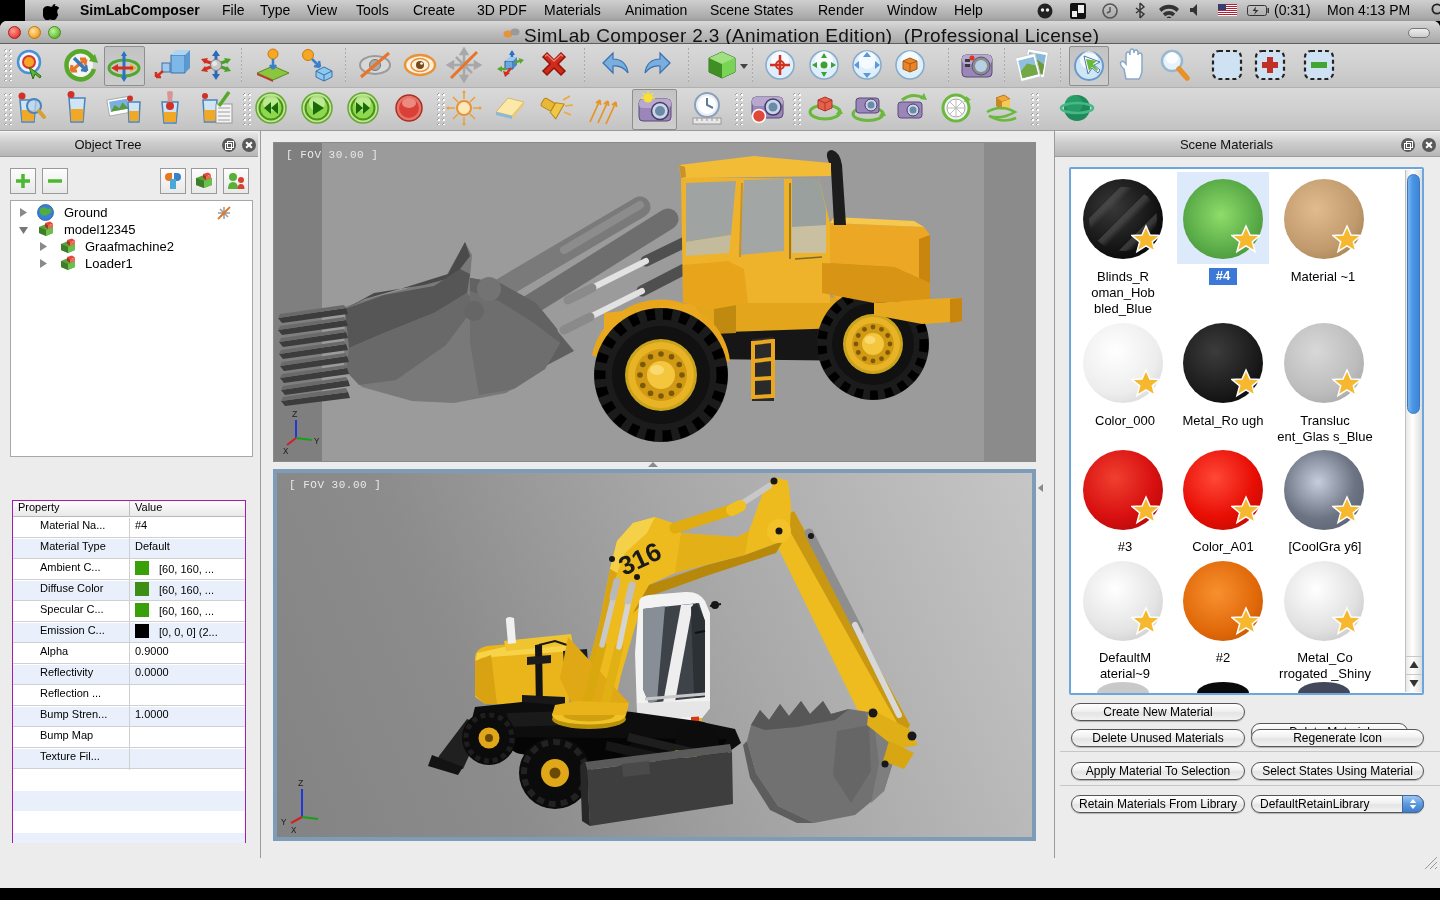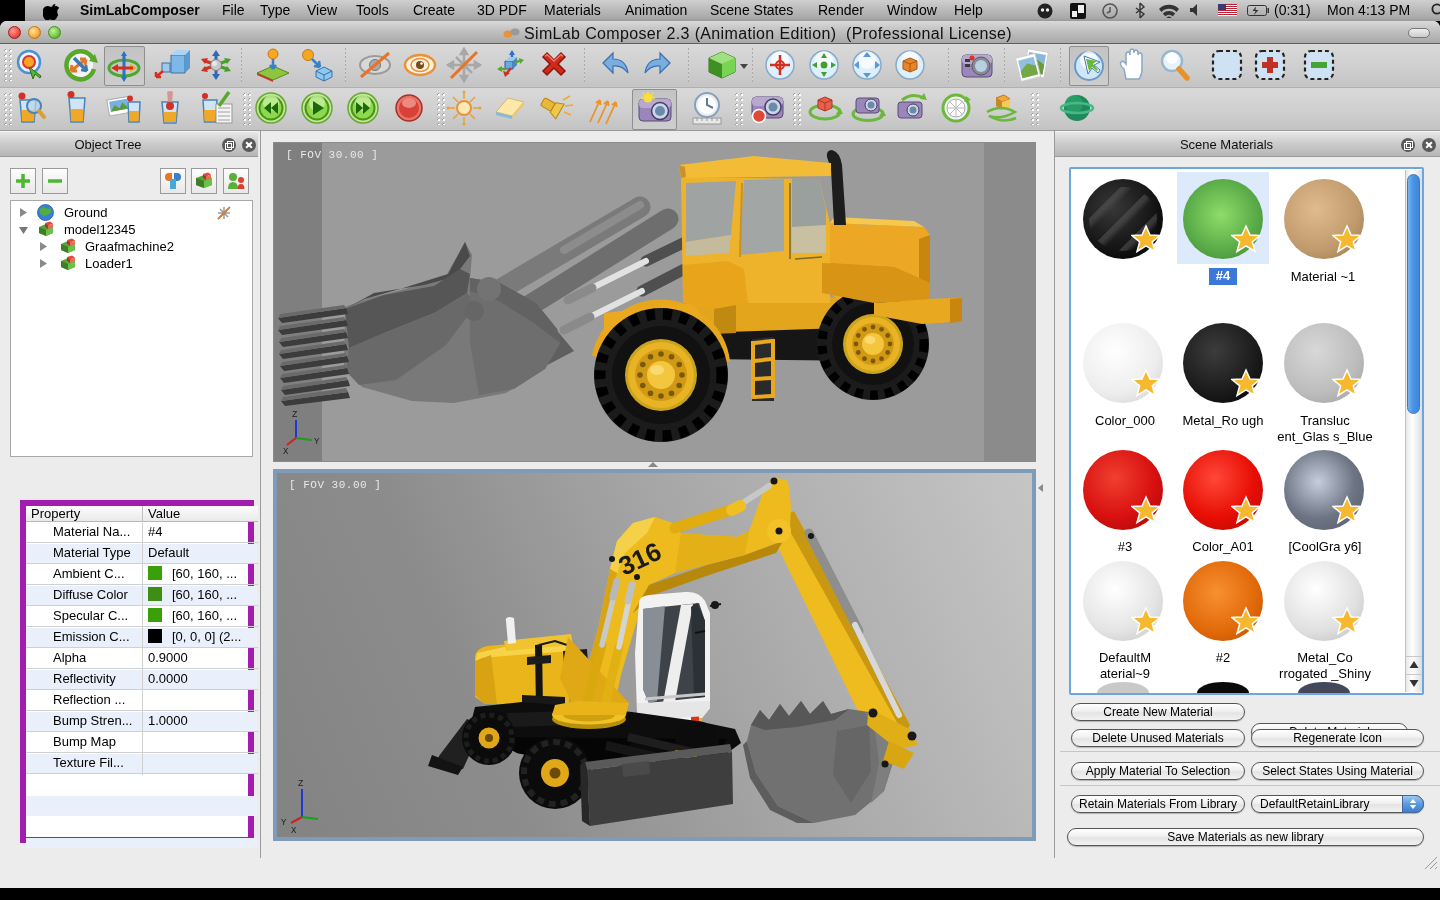--- a/index.html
+++ b/index.html
@@ -12,21 +12,21 @@
   #menubar { position:absolute; left:0; top:0; width:1440px; height:21px;
     background:linear-gradient(#cfcfcf,#a9a9a9 85%,#999); color:#000;
     font-size:14px;margin-left:25px; }
   #menubar .mi { position:absolute; top:2px; }
   
   #win { position:absolute; left:0; top:21px; width:1440px; height:867px;
     background:#ececec; border-radius:7px 7px 0 0; }
   #titlebar { position:absolute; left:0; top:0; width:1440px; height:23px;
     background:linear-gradient(#d9d9d9,#c3c3c3 40%,#a8a8a8);
     border-bottom:1px solid #5f5f5f; border-radius:7px 7px 0 0;
-    font-size:16px; color:#111; }
+    font-size:19px; color:#111; }
   .tl { position:absolute; top:5px; width:13px; height:13px; border-radius:50%; }
   #title-text { position:absolute; top:4px; left:505px; font-weight:500; letter-spacing:0.35px; }
   
   #tb1 { position:absolute; left:0; top:23px; width:1440px; height:44px;
     background:linear-gradient(#d9d9d9,#cfcfcf 55%,#c4c4c4);
     border-bottom:1px solid #b0b0b0; }
   #tb2 { position:absolute; left:0; top:67px; width:1440px; height:43px;
     background:linear-gradient(#d9d9d9,#cfcfcf 55%,#c3c3c3);
     border-bottom:1px solid #9a9a9a; }
   .ic { position:absolute; width:36px; height:36px; }
@@ -57,22 +57,22 @@
     border:1px solid #fff; background:#595959; }
   .pbtn.r:after { content:""; position:absolute; left:5px; top:3px; width:5px; height:5px;
     border:1px solid #fff; }
   .sqbtn { position:absolute; width:26px; height:26px; background:linear-gradient(#fdfdfd,#e8e8e8);
     border:1px solid #9a9a9a; }
   
   #tree { position:absolute; left:10px; top:69px; width:243px; height:257px;
     background:#fff; border:1px solid #a8a8a8; font-size:13px; }
   .trow { position:absolute; height:17px; line-height:17px; color:#000; }
   
-  #ptable { position:absolute; left:20px; top:369px; width:234px; height:343px;
-    background:#fff; border:6px solid #a21caf; font-size:13px; }
+  #ptable { position:absolute; left:12px; top:369px; width:234px; height:343px;
+    background:#fff; border:1px solid #a21caf; font-size:11px; }
   .prow { position:absolute; left:0; width:232px; height:20px; border-bottom:1px solid #d0d0d0; }
   .prow.alt { background:#e9f0fb; }
   .pc1 { position:absolute; left:27px; top:1px; color:#000; }
   .pc2 { position:absolute; left:122px; top:1px; color:#000; }
   .sw { display:inline-block; width:14px; height:14px; vertical-align:-2px; margin-right:10px; }
   
   #vp1 { position:absolute; left:274px; top:12px; width:761px; height:318px;
     background:#9b9b9b; outline:1px solid #8a8a8a; }
   #vp2 { position:absolute; left:273px; top:338px; width:763px; height:372px;
     background:#7e9cb8; }
@@ -1018,20 +1018,21 @@
         <div class="sph" style="left:213px;top:10px;background:radial-gradient(circle at 32px 30px,#e0bb8d,#c09a6c 60%,#9a7848 95%)"></div>
         <svg class="star" style="left:60px;top:55px" viewBox="0 0 30 30">
             <path d="M15 2 L19 11 L29 11.5 L21.3 17.8 L24 27.5 L15 21.8 L6 27.5 L8.7 17.8 L1 11.5 L11 11Z" fill="#f5b82e" stroke="#fff" stroke-width="1.5"></path>
           </svg>
         <svg class="star" style="left:160px;top:55px" viewBox="0 0 30 30">
             <path d="M15 2 L19 11 L29 11.5 L21.3 17.8 L24 27.5 L15 21.8 L6 27.5 L8.7 17.8 L1 11.5 L11 11Z" fill="#f5b82e" stroke="#fff" stroke-width="1.5"></path>
           </svg>
         <svg class="star" style="left:261px;top:55px" viewBox="0 0 30 30">
             <path d="M15 2 L19 11 L29 11.5 L21.3 17.8 L24 27.5 L15 21.8 L6 27.5 L8.7 17.8 L1 11.5 L11 11Z" fill="#f5b82e" stroke="#fff" stroke-width="1.5"></path>
           </svg>
+        <div class="mlabel" style="left:-8px;top:100px">Blinds_R<br>oman_Hob<br>bled_Blue</div>
         <div class="abs" style="left:138px;top:99px;width:28px;height:17px;background:#3c78d8;color:#fff;font-size:13px;font-weight:bold;text-align:center">#4</div>
         <div class="mlabel" style="left:192px;top:100px">Material ~1</div>
 
         <div class="sph" style="left:12px;top:154px;background:radial-gradient(circle at 32px 28px,#ffffff,#ededed 60%,#cfcfcf 95%)"></div>
         <div class="sph" style="left:112px;top:154px;background:radial-gradient(circle at 32px 28px,#3c3c3c,#1a1a1a 60%,#050505 95%)"></div>
         <div class="sph" style="left:213px;top:154px;background:radial-gradient(circle at 32px 28px,#d8d8d8,#bcbcbc 60%,#9e9e9e 95%)"></div>
         <svg class="star" style="left:60px;top:199px" viewBox="0 0 30 30">
             <path d="M15 2 L19 11 L29 11.5 L21.3 17.8 L24 27.5 L15 21.8 L6 27.5 L8.7 17.8 L1 11.5 L11 11Z" fill="#f5b82e" stroke="#fff" stroke-width="1.5"></path>
           </svg>
         <svg class="star" style="left:160px;top:199px" viewBox="0 0 30 30">
@@ -1099,20 +1100,19 @@
       <div class="aquabtn" style="left:1251px;top:631px;width:173px">Select States Using Material</div>
       <div class="aquabtn" style="left:1071px;top:664px;width:174px">Retain Materials From Library</div>
       <div class="aquabtn" style="left:1251px;top:664px;width:173px;text-align:left;padding-left:8px">DefaultRetainLibrary
         <div class="abs" style="right:-1px;top:-1px;width:22px;height:18px;border-radius:0 9px 9px 0;background:linear-gradient(#9fc6f2,#5a9ae0 50%,#3f7ecb);border:1px solid #44689a">
           <svg width="20" height="16">
               <path d="M10 3 l3.2 4h-6.4z" fill="#fff"></path>
               <path d="M10 13 l3.2-4h-6.4z" fill="#fff"></path>
             </svg>
         </div>
       </div>
-      <div class="aquabtn" style="left:1067px;top:697px;width:357px">Save Materials as new library</div>
 
       <svg class="abs" style="left:1424px;top:725px" width="14" height="14">
         <path d="M13 1 L1 13 M13 6 L6 13 M13 11 L11 13" stroke="#9a9a9a" stroke-width="1"></path>
       </svg>
     </div>
   </div>
 </div>
 
 </body></html>

